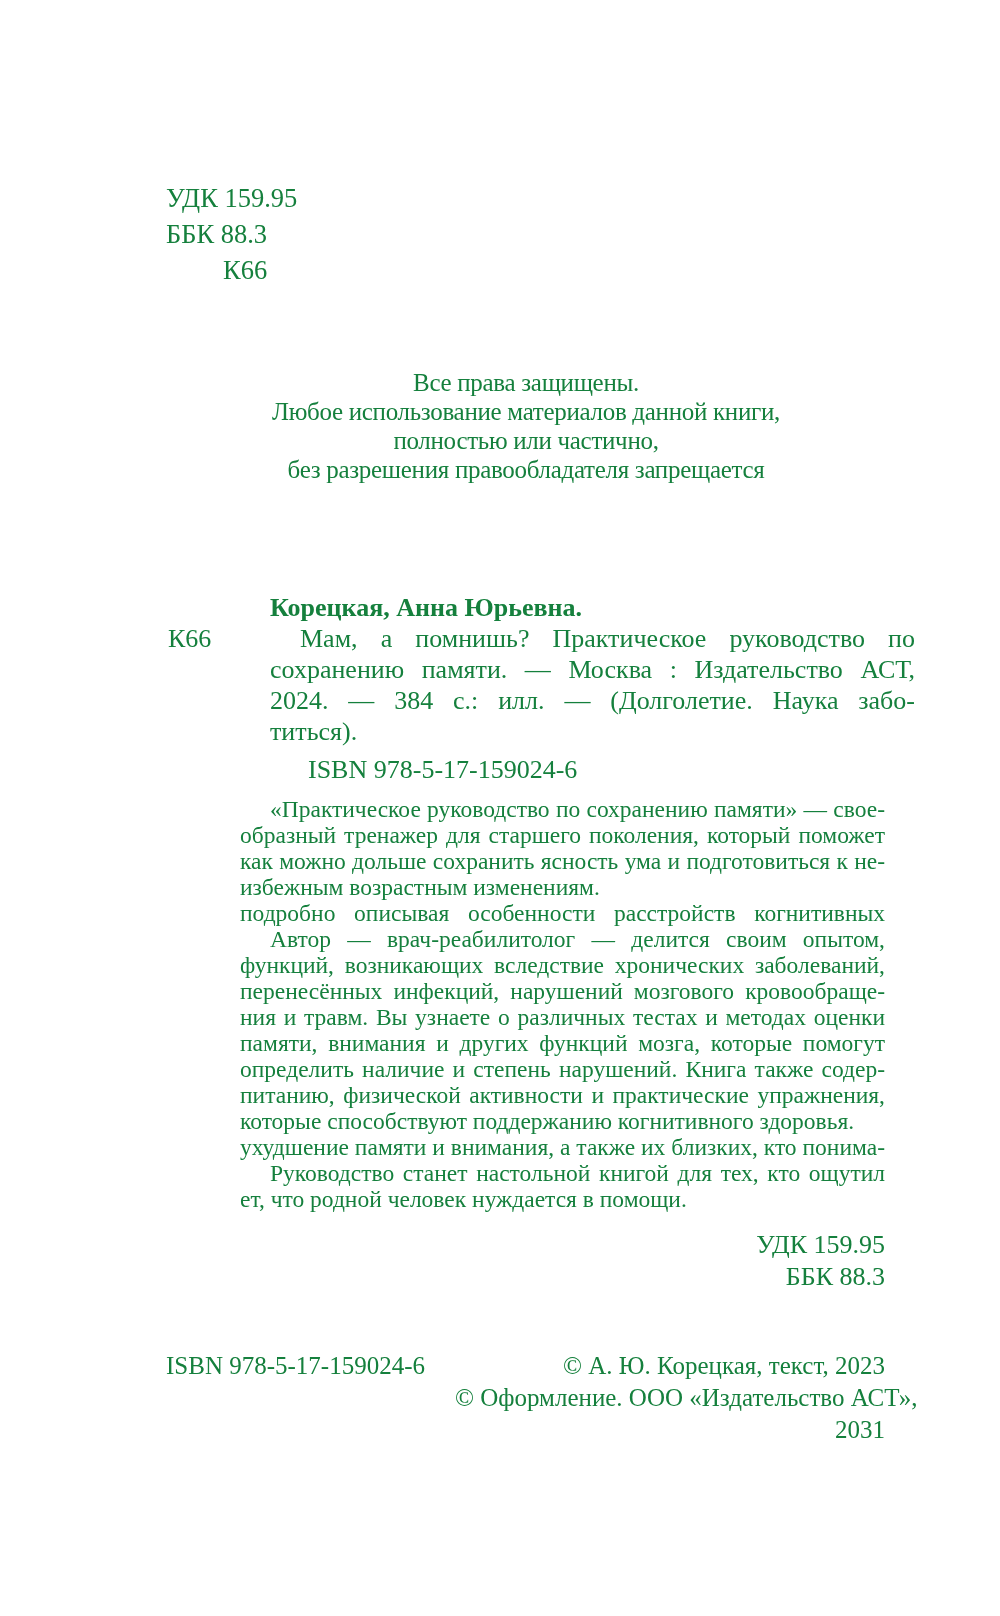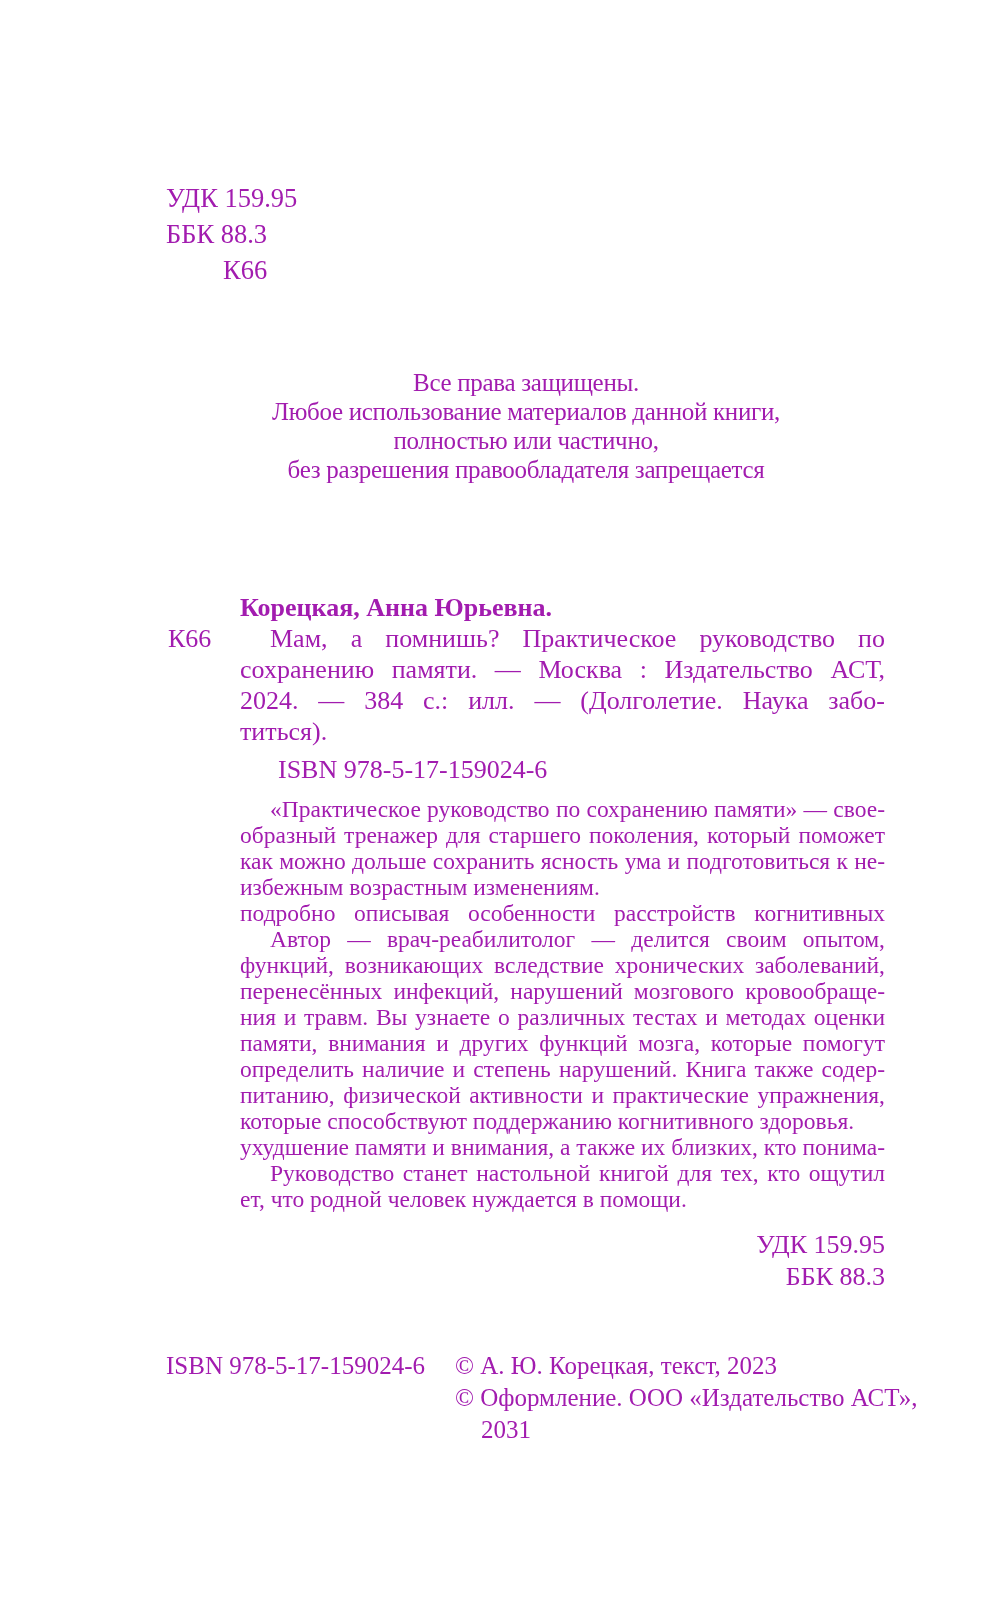--- a/index.html
+++ b/index.html
@@ -3,21 +3,21 @@
 <meta charset="utf-8">
 <style>
   html, body { margin: 0; padding: 0; background: #ffffff; }
   .page {
     position: relative;
     width: 1000px;
     height: 1616px;
     background: #ffffff;
     overflow: hidden;
     font-family: "Liberation Serif", "DejaVu Serif", serif;
-    color: #a21caf;
+    color: #15803d;
   }
 
   
   .top-codes {
     position: absolute;
     left: 166px;
     top: 180px;
     font-size: 26.5px;
     line-height: 36px;
   }
@@ -38,21 +38,21 @@
   
   .catalog {
     position: absolute;
     left: 166px;
     top: 592px;
     width: 719px;
     font-size: 26px;
     line-height: 31px;
   }
   .catalog .margin-code { position: absolute; left: 2px; top: 31px; }
-  .catalog .col { margin-left: 74px; width: 645px; }
+  .catalog .col { margin-left: 104px; width: 645px; }
   .catalog .author { font-weight: bold; }
   .isbn-mid { margin-top: 7px; padding-left: 38px; }
 
   .ln { min-height: 1em; }
   .j { text-align: justify; text-align-last: justify; }
   .ind1 { padding-left: 30px; }
 
   
   .annotation {
     position: absolute;
@@ -78,21 +78,21 @@
   .footer {
     position: absolute;
     left: 166px;
     top: 1350px;
     width: 719px;
     font-size: 25px;
     line-height: 32px;
   }
   .footer .isbn-foot { position: absolute; left: 0; top: 0; white-space: nowrap; }
   .footer .copyright { margin-left: 289px; }
-  .footer .copyright .ln { white-space: nowrap; }
+  .footer .copyright .ln { white-space: nowrap; text-align: right; }
   .footer .year { padding-left: 26px; }
 </style>
 </head>
 <body>
 
 <div class="page">
 
   <div class="top-codes">
     <div class="ln">УДК 159.95</div>
     <div class="ln">ББК 88.3</div>

